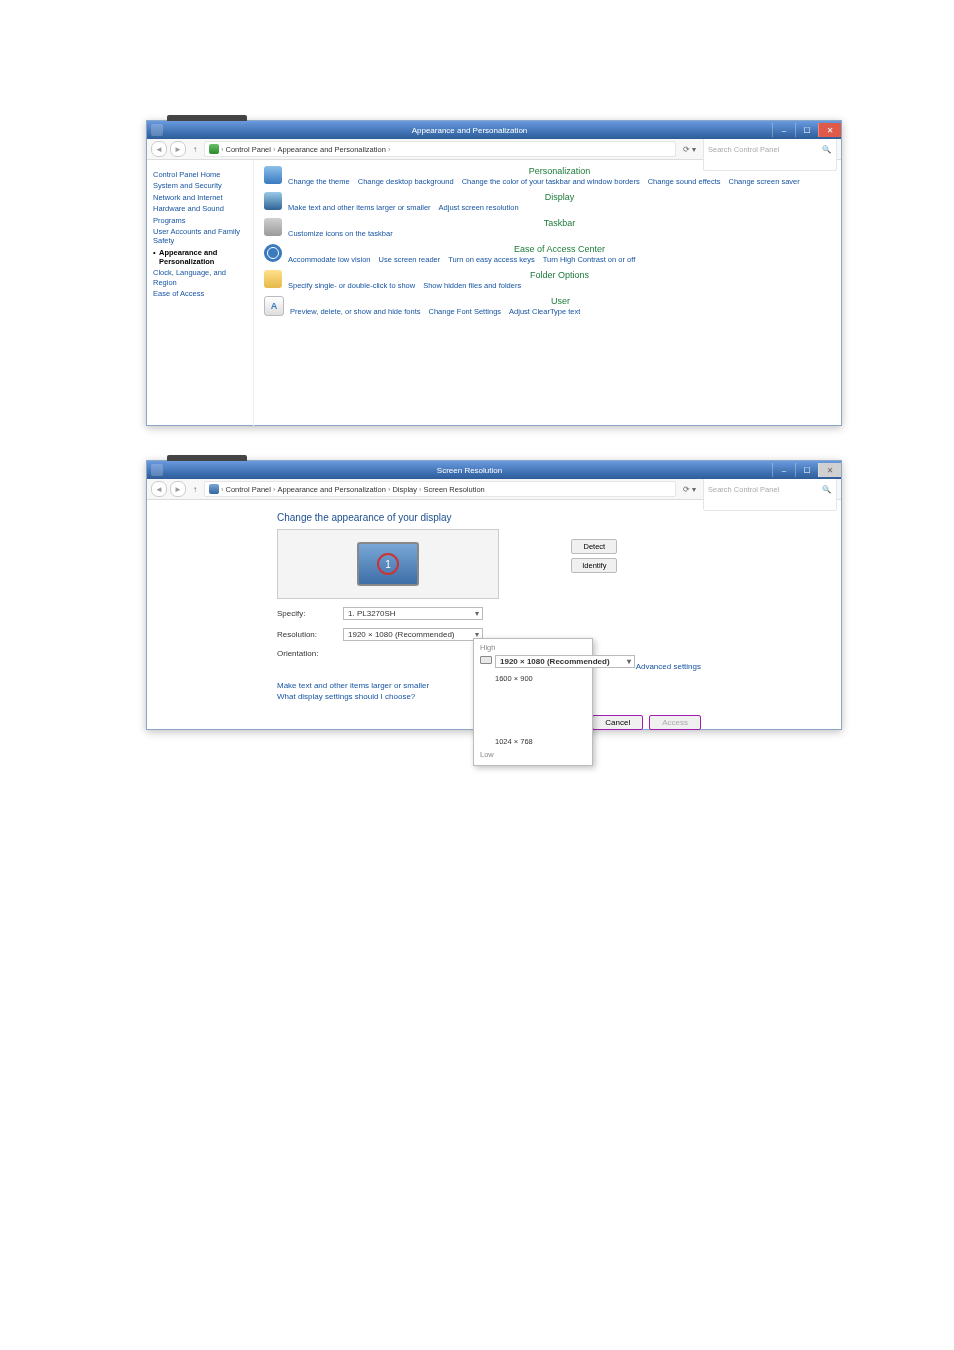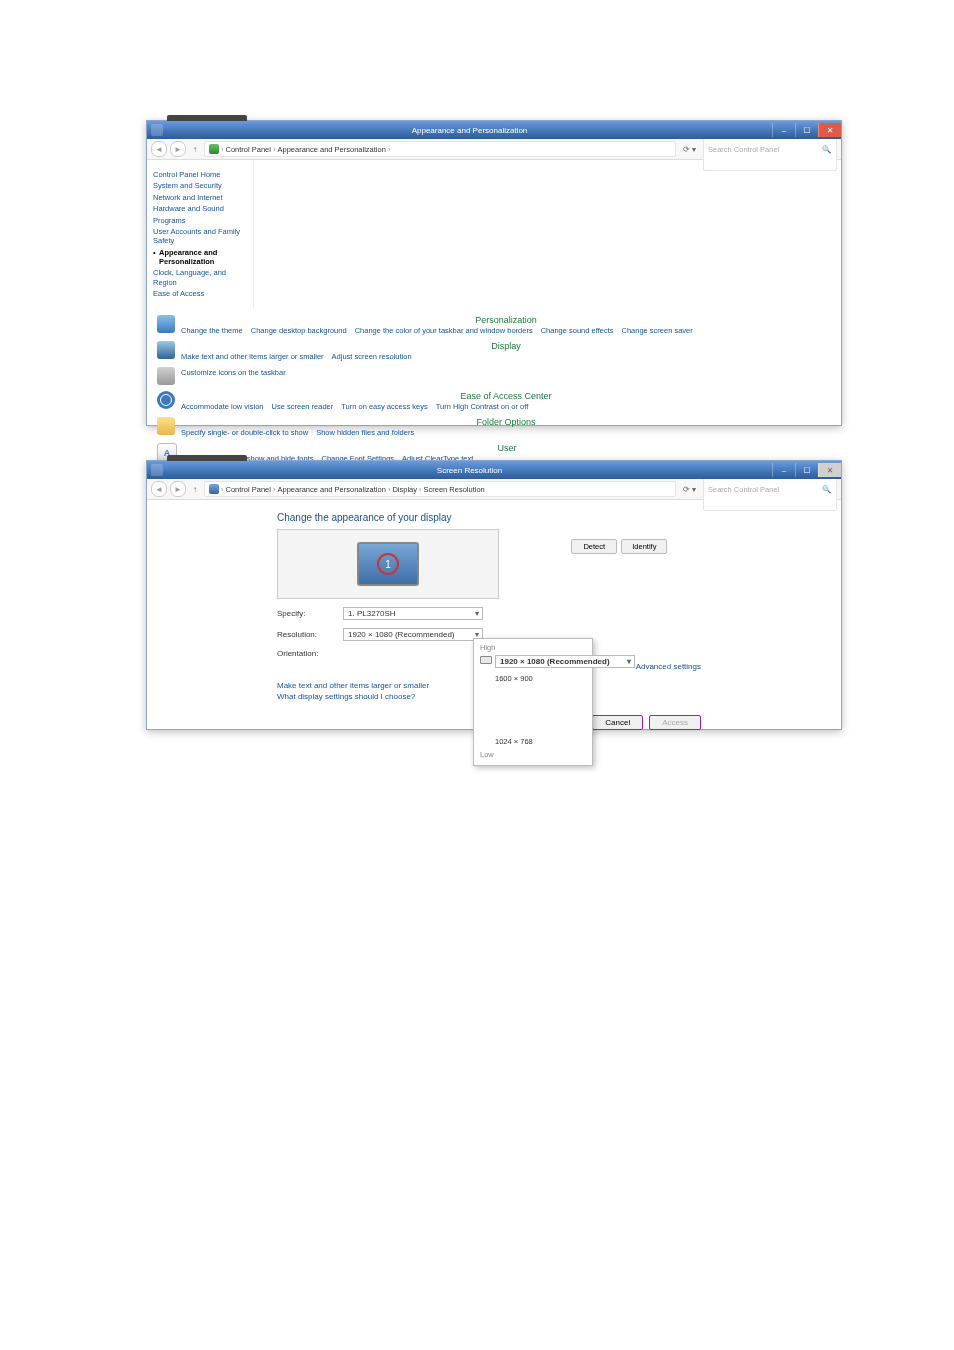--- a/index.html
+++ b/index.html
@@ -16,21 +16,21 @@
   .addrbar{height:20px;display:flex;align-items:center;border-bottom:1px solid #ddd;background:#f7f7f7;padding:0 4px;gap:3px;}
   .navbtn{width:14px;height:14px;border:1px solid #ccc;border-radius:7px;display:flex;align-items:center;justify-content:center;font-size:8px;color:#999;background:#fff;}
   .up{width:12px;text-align:center;color:#666;}
   .crumb{flex:1;display:flex;align-items:center;gap:2px;padding:0 4px;border:1px solid #e5e5e5;background:#fff;border-radius:2px;height:14px;}
   .crumb span{font-size:7.5px;color:#333;white-space:nowrap;}
   .crumb .sep{color:#888;}
   .crumbicon{width:10px;height:10px;background:linear-gradient(#6ac06a,#2b8a2b);border-radius:2px;}
   .refresh{padding:0 4px;color:#666;}
   .searchbox{width:124px;height:14px;border:1px solid #e5e5e5;background:#fff;border-radius:2px;display:flex;align-items:center;padding:14px 4px;font-size:7.5px;color:#aaa;}
   .searchbox .mag{margin-left:auto;color:#888;}
-  .body1{display:flex;height:calc(100% - 38px);flex-direction:column;}
+  .body1{display:flex;height:calc(100% - 38px);}
   .sidebar{width:94px;padding:8px 6px;border-right:1px solid #eee;}
   .sidebar a{display:block;font-size:7.5px;color:#1855a3;text-decoration:none;margin:2px 0;line-height:1.25;}
   .sidebar .active{font-weight:600;color:#000;position:relative;padding-left:6px;}
   .sidebar .active:before{content:"•";position:absolute;left:0;top:0;color:#000;}
   .content{flex:1;padding:6px 10px;}
   .catrow{display:flex;gap:6px;margin-bottom:6px;text-align:center;}
   .caticon{width:18px;height:18px;flex:0 0 18px;border-radius:3px;}
   .ic-pers{background:linear-gradient(#8bc0ea,#3a7abf);}
   .ic-disp{background:linear-gradient(#9acae8,#2f6396);}
   .ic-task{background:linear-gradient(#d0d0d0,#9a9a9a);}
@@ -41,21 +41,21 @@
   .catbody{flex:1;}
   .catbody h3{margin:0;font-size:9px;font-weight:400;color:#1d7a3a;}
   .catbody .links{display:flex;flex-wrap:wrap;gap:0 8px;}
   .catbody .links a{font-size:7.5px;color:#1855a3;text-decoration:none;white-space:nowrap;margin-top:1px;}
   .body2{padding:6px 0 10px 0;height:calc(100% - 38px);position:relative;}
   .srwrap{margin-left:130px;width:440px;}
   .srwrap h2{font-size:10px;color:#1d4e8f;font-weight:400;margin:6px 0 6px 0;}
   .monpanel{width:220px;height:68px;border:1px solid #ccc;background:#f4f4f4;display:inline-flex;align-items:center;justify-content:center;position:relative;}
   .monitor{width:58px;height:40px;background:linear-gradient(#79a7d6,#3e6ea8);border:2px solid #888;border-radius:3px;display:flex;align-items:center;justify-content:center;color:#fff;font-size:16px;font-weight:400;position:relative;}
   .monitor .num{width:18px;height:18px;border:2px solid #c33;border-radius:50%;position:absolute;display:flex;align-items:center;justify-content:center;font-size:10px;color:#fff;}
-  .rightbtns{display:inline-flex;gap:4px;vertical-align:top;margin-left:70px;margin-top:10px;}
+  .rightbtns{display:inline-flex;flex-direction:column;gap:4px;vertical-align:top;margin-left:70px;margin-top:10px;}
   .rightbtns button{font-size:7.5px;padding:2px 10px;background:#f0f0f0;border:1px solid #bbb;border-radius:2px;min-width:46px;}
   .formrow{display:flex;align-items:center;margin-top:8px;gap:10px;}
   .formrow label{width:56px;font-size:8px;color:#333;}
   .sel{border:1px solid #bbb;background:#fff;font-size:8px;padding:1px 14px 1px 4px;position:relative;min-width:120px;display:inline-block;}
   .sel:after{content:"▾";position:absolute;right:3px;top:1px;font-size:8px;color:#666;}
   .linkcol{margin-top:10px;}
   .linkcol a{display:block;font-size:8px;color:#1855a3;text-decoration:none;margin:2px 0;}
   .adv{color:#1855a3;font-size:8px;text-decoration:none;}
   .advrow{text-align:right;margin-top:4px;width:424px;}
   .btnrow{display:flex;gap:6px;justify-content:flex-end;margin-top:14px;width:424px;}
@@ -137,20 +137,21 @@
           <h3>Display</h3>
           <div class="links">
             <a>Make text and other items larger or smaller</a>
             <a>Adjust screen resolution</a>
           </div>
         </div>
       </div>
       <div class="catrow">
         <div class="caticon ic-task"></div>
         <div class="catbody">
+          <h3>Taskbar</h3>
           <div class="links">
             <a>Customize icons on the taskbar</a>
           </div>
         </div>
       </div>
       <div class="catrow">
         <div class="caticon ic-ease"></div>
         <div class="catbody">
           <h3>Ease of Access Center</h3>
           <div class="links">

